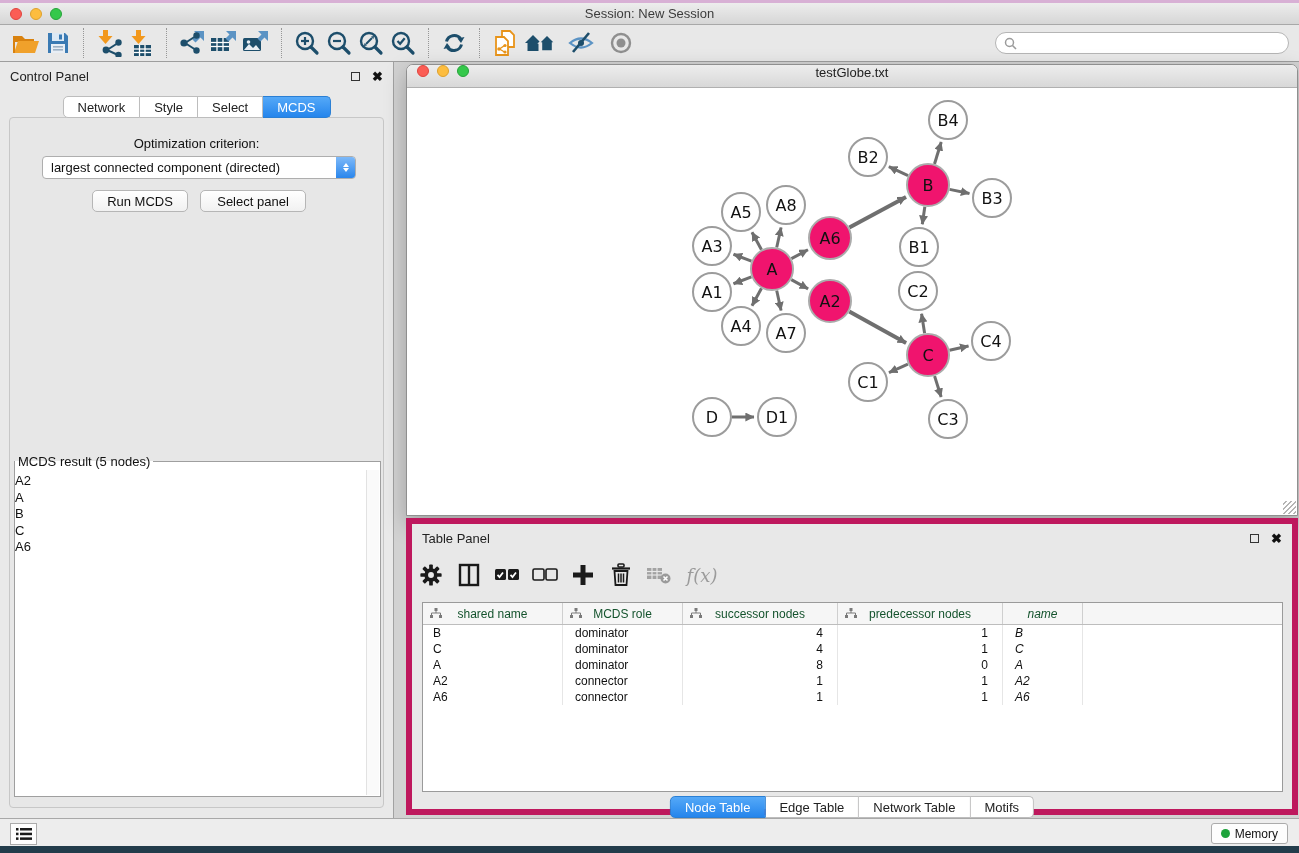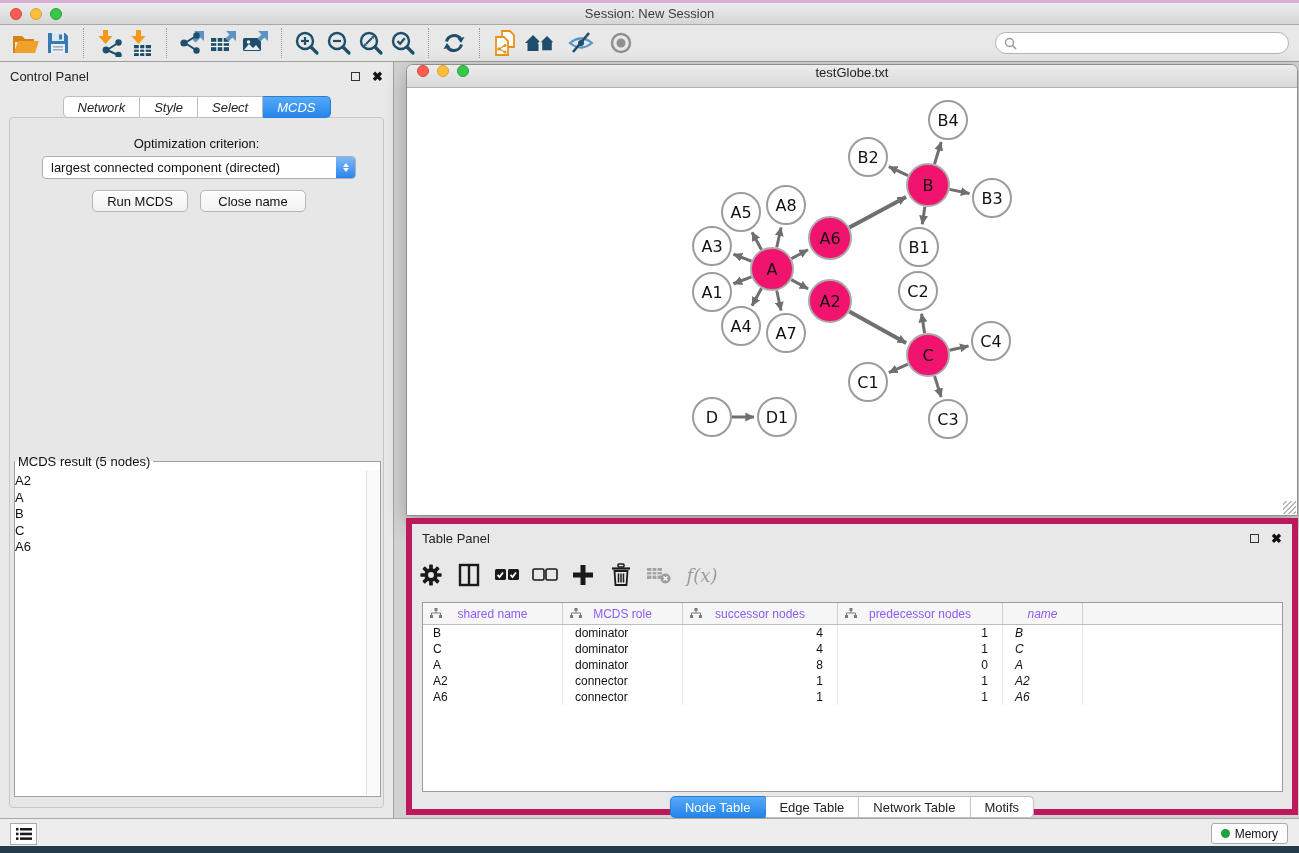--- a/index.html
+++ b/index.html
@@ -39,21 +39,21 @@
   .panel-head .spacer { flex:1; }
   .float-ico { width:9px; height:9px; border:1.5px solid #333; display:inline-block; margin-right:12px; cursor:pointer; }
   .close-ico { font-size:13px; font-weight:bold; color:#111; cursor:pointer; line-height:1; }
 
   
   .seg-tabs { position:absolute; left:50%; transform:translateX(-50%); display:flex; z-index:3; }
   .seg { height:22px; background:#fff; border:1px solid #bdbdbd; border-left:none; font-size:13px; color:#222; display:flex; align-items:center; padding:0 14px; cursor:pointer; white-space:nowrap; }
   .seg:first-child { border-left:1px solid #bdbdbd; border-radius:5px 0 0 5px; }
   .seg:last-child { border-radius:0 5px 5px 0; }
   .seg.active { background:linear-gradient(#55a9f8,#2585ec); border-color:#2a7fd4; color:#fff; }
-  #cp-tabs { top:34px;font-style:italic; }
+  #cp-tabs { top:34px; }
   #cp-box { position:absolute; left:9px; right:9px; top:55px; bottom:10px; border:1px solid #c7c7c7; border-radius:4px; background:#e7e7e7; }
   #opt-label { position:absolute; left:0; right:0; top:74px; text-align:center; font-size:13px; color:#111; }
   #opt-select { position:absolute; left:42px; top:94px; width:314px; height:23px; background:#fff; border:1px solid #aeaeae; border-radius:4px; display:flex; align-items:center; cursor:pointer; }
   #opt-select .sel-text { flex:1; font-size:13px; color:#111; padding-left:8px; white-space:nowrap; overflow:hidden; }
   #opt-select .stepper { width:19px; height:21px; margin:0; border-radius:0 3px 3px 0; background:linear-gradient(#7db9f9,#2a86ec); display:flex; flex-direction:column; align-items:center; justify-content:center; gap:1px; }
   .chev { width:0; height:0; border-left:3.5px solid transparent; border-right:3.5px solid transparent; }
   .chev.up { border-bottom:4px solid #fff; }
   .chev.down { border-top:4px solid #fff; }
   .mac-btn { position:absolute; top:128px; height:22px; background:linear-gradient(#ffffff,#f1f1f1); border:1px solid #b6b6b6; border-radius:5px; font-size:13px; color:#111; display:flex; align-items:center; justify-content:center; cursor:pointer; font-family:"Liberation Sans",sans-serif; }
   #run-btn { left:92px; width:96px; }
@@ -73,21 +73,21 @@
   #net-grip { position:absolute; right:1px; bottom:1px; width:13px; height:13px; background:repeating-linear-gradient(135deg, transparent 0 2px, #b5b5b5 2px 3.5px); cursor:nwse-resize; }
 
   
   #table-panel { left:12px; top:456px; width:892px; height:297px; background:#e8e8e8; border:6px solid #be185d; }
   #tp-toolbar { position:absolute; left:0; right:0; top:28px; height:46px; display:flex; align-items:center; gap:0; }
   .tp-btn { width:38px; height:34px; display:flex; align-items:center; justify-content:center; cursor:pointer; }
   .fx { font-family:"DejaVu Serif", serif; font-style:italic; font-size:18px; color:#9b9b9b; }
 
   #node-table { position:absolute; left:10px; right:9px; top:78px; height:190px; background:#fff; border:1px solid #9a9a9a; overflow:hidden; }
   .thead { display:flex; height:22px; background:#f6f6f6; border-bottom:1px solid #bdbdbd; }
-  .th { display:flex; align-items:center; justify-content:center; position:relative; border-right:1px solid #cfcfcf; font-size:12px; color:#8b5cf6; }
+  .th { display:flex; align-items:center; justify-content:center; position:relative; border-right:1px solid #cfcfcf; font-size:12px; color:#14532d; }
   .th .hicon { position:absolute; left:7px; top:5px; }
   .trow { display:flex; height:16px; align-items:center; }
   .tcell { font-size:12px; color:#111; border-right:1px solid #e6e6e6; height:100%; display:flex; align-items:center; }
   .c0 { width:140px; padding-left:10px; }
   .c1 { width:120px; padding-left:12px; }
   .c2 { width:155px; justify-content:flex-end; padding-right:14px; }
   .c3 { width:165px; justify-content:flex-end; padding-right:14px; }
   .c4 { width:80px; padding-left:12px;font-style:italic; }
   .cf { flex:1; border-right:none; }
   .th.c0,.th.c1,.th.c2,.th.c3,.th.c4 { padding:0; justify-content:center; }
@@ -310,21 +310,21 @@
       <span class="sel-text">largest connected component (directed)</span>
       <span class="stepper">
         <span class="chev up"></span>
           <span class="chev down"></span>
       </span>
     </div>
 
     <div id="opt-label">Optimization criterion:</div>
 
     <button id="run-btn" class="mac-btn">Run MCDS</button>
-    <button id="closep-btn" class="mac-btn">Close name</button>
+    <button id="closep-btn" class="mac-btn">Select panel</button>
 
     <fieldset id="mcds-fieldset">
       <legend>MCDS result (5 nodes)</legend>
       <div>
           <div class="mcds-item">A2</div>
           <div class="mcds-item">A</div>
           <div class="mcds-item">B</div>
           <div class="mcds-item">C</div>
           <div class="mcds-item">A6</div>
         </div>

